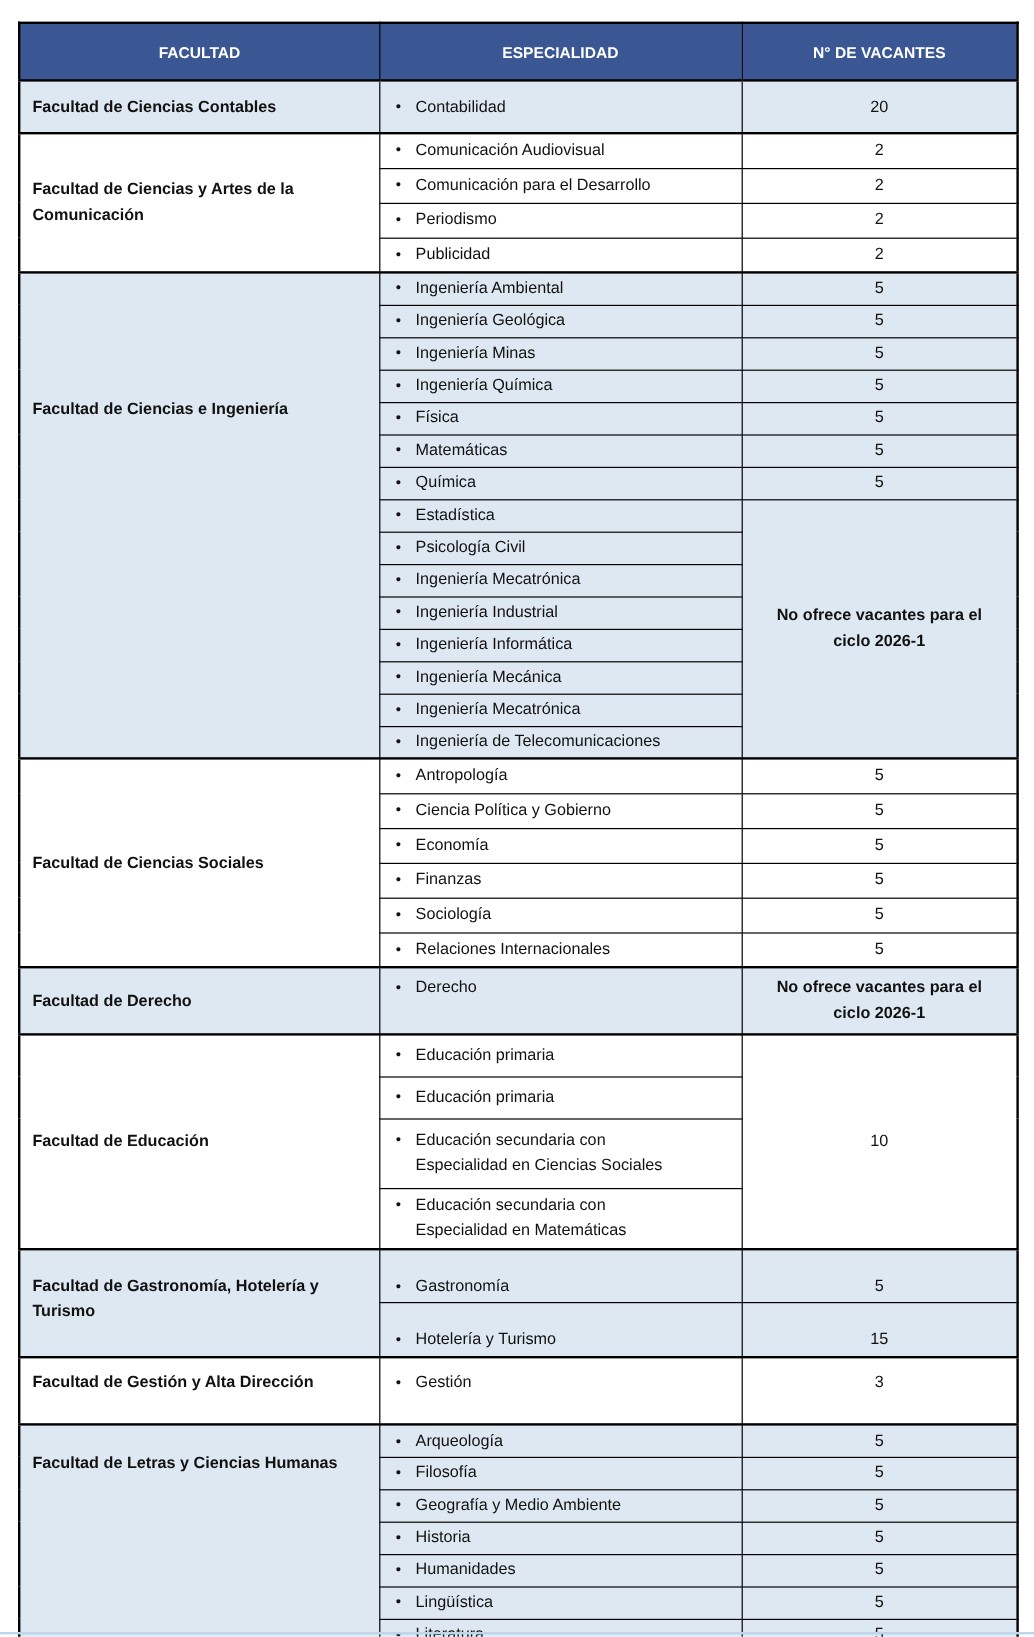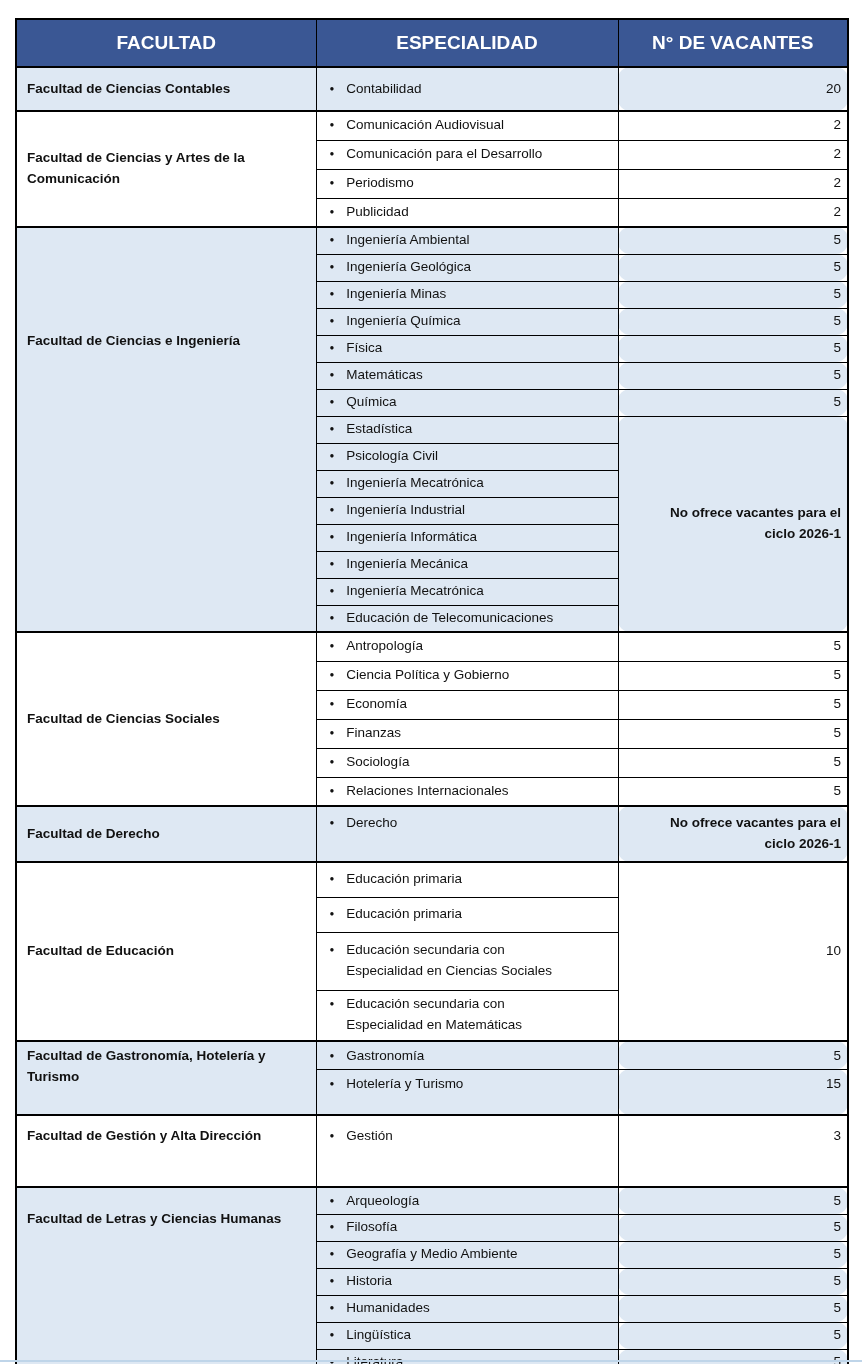--- a/index.html
+++ b/index.html
@@ -22,21 +22,21 @@
     color: #111;
   }
   col.c-fac { width: 300px; }
   col.c-esp { width: 302px; }
   col.c-vac { width: 230px; }
 
   thead th {
     background: #3A5794;
     color: #ffffff;
     font-weight: bold;
-    font-size: 19px;
+    font-size: 13px;
     height: 44px;
     text-align: center;
     vertical-align: middle;
     border: 1px solid #000;
     border-bottom: 2px solid #000;
   }
 
   td {
     border: 1px solid #000;
     font-size: 13.5px;
@@ -58,43 +58,43 @@
   td.esp { padding-left: 13px; }
   .esp-wrap { display: flex; align-items: flex-start; }
   .bullet {
     font-size: 8px;
     line-height: 20px;
     margin-right: 12px;
     flex: 0 0 auto;
   }
   .esp-text { white-space: pre-line; }
 
-  td.vac { text-align: right; white-space: pre-line; border-radius: 12px; }
+  td.vac { text-align: center; white-space: pre-line; }
   td.vac.bold { font-weight: bold; }
 
   
   tbody tr { height: 27px; }
   tbody.g0 tr { height: 44px; }
   tbody.g1 tr { height: 29px; }
   tbody.g2 tr { height: 27px; }
   tbody.g3 tr { height: 29px; }
   tbody.g4 tr { height: 56px; }
   tbody.g5 tr:nth-child(1) { height: 35px; }
   tbody.g5 tr:nth-child(2) { height: 35px; }
   tbody.g5 tr:nth-child(3) { height: 58px; }
   tbody.g5 tr:nth-child(4) { height: 51px; }
   tbody.g6 tr:nth-child(1) { height: 28px; }
   tbody.g6 tr:nth-child(2) { height: 46px; }
-  tbody.g7 tr { height: 72px; margin-left: 32px; }
+  tbody.g7 tr { height: 56px; margin-left: 32px; }
   tbody.g8 tr { height: 27px; }
   tbody.g9 tr { height: 27px; }
 
   
   tbody.g2 td.faculty { vertical-align: top; padding-top: 103px; }
-  tbody.g6 td { vertical-align: top; padding-top: 4px; }
+  tbody.g6 td { vertical-align: top; padding-top: 20px; }
   tbody.g7 td { vertical-align: top; padding-top: 10px; }
   tbody.g8 td.faculty { vertical-align: top; padding-top: 21px; }
   tbody.g4 td.esp { vertical-align: top; padding-top: 6px; }
 
   .bottom-rule {
     position: absolute;
     left: 0; right: 0;
     bottom: 2px;
     height: 2px;
     background: #BFD5E9;
@@ -290,21 +290,21 @@
             <div class="esp-wrap">
               <span class="bullet">●</span>
               <span class="esp-text">Ingeniería Mecatrónica</span>
             </div>
           </td>
         </tr>
         <tr>
           <td class="esp">
             <div class="esp-wrap">
               <span class="bullet">●</span>
-              <span class="esp-text">Educación de Telecomunicaciones</span>
+              <span class="esp-text">Ingeniería de Telecomunicaciones</span>
             </div>
           </td>
         </tr>
       </tbody>
       <tbody class="shade-white g3">
         <tr>
           <td class="faculty" rowspan="6">Facultad de Ciencias Sociales</td>
           <td class="esp">
             <div class="esp-wrap">
               <span class="bullet">●</span>

